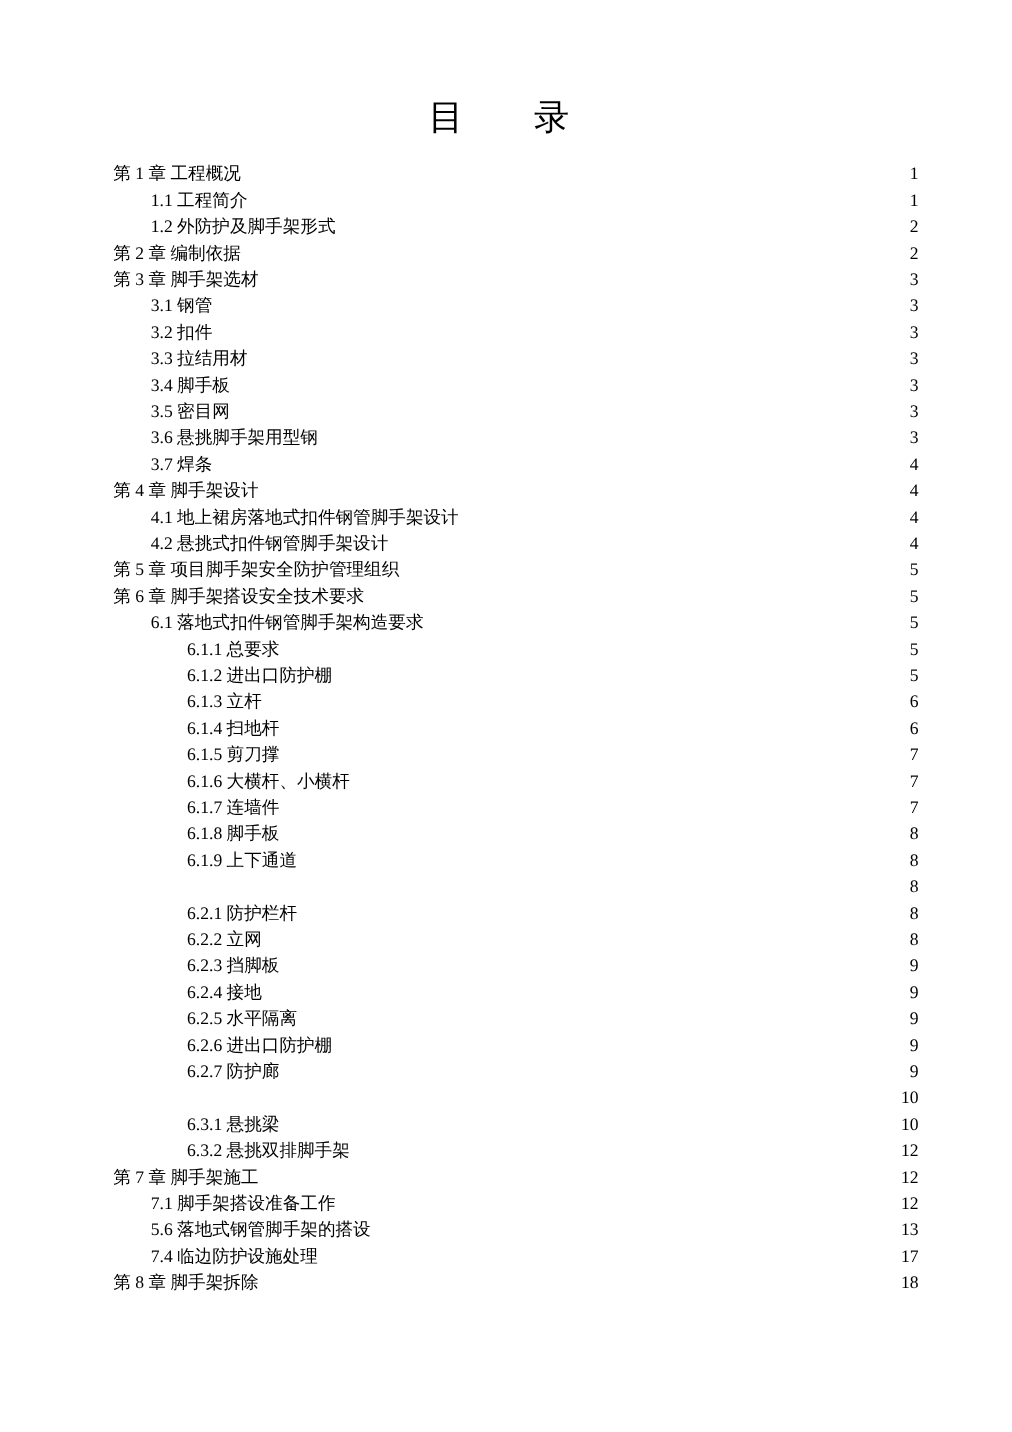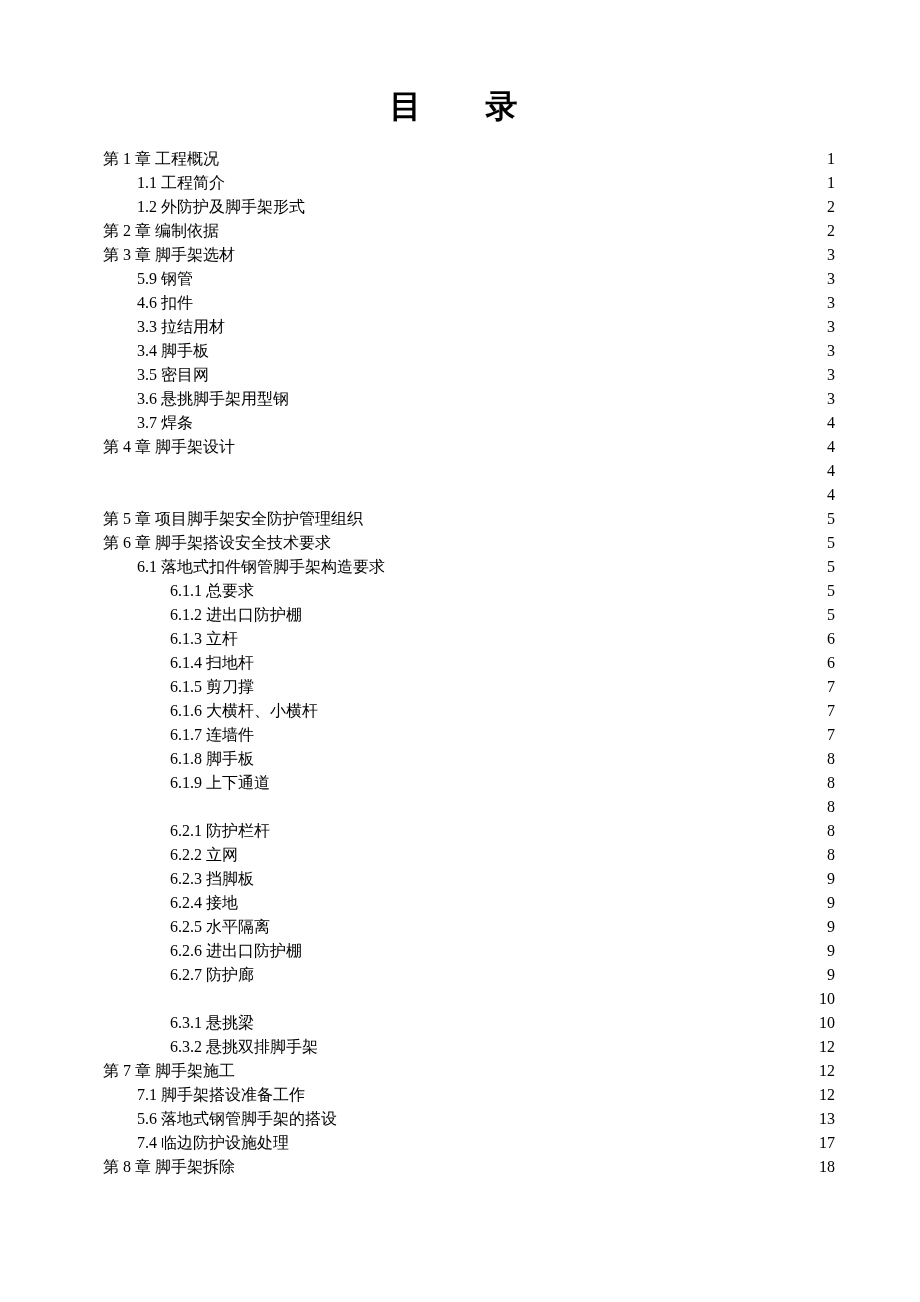--- a/index.html
+++ b/index.html
@@ -10,21 +10,21 @@
     body {
       background: #fff;
       width: 920px;
       height: 1302px;
       font-family: "SimSun", "宋体", serif;
       padding: 85px 85px 0 100px;
     }
     .title {
       text-align: center;
       font-size: 32px;
-      font-weight: bold;
+      font-weight: normal;
       letter-spacing: 28px;
       margin-bottom: 18px;
       font-family: "SimSun", "宋体", serif;
     }
     .toc-entry {
       display: flex;
       align-items: baseline;
       font-size: 16px;
       line-height: 1.5;
       white-space: nowrap;
@@ -83,26 +83,26 @@
       <span class="toc-label">第 2 章  编制依据</span>
       <span class="toc-dots"></span>
       <span class="toc-page">2</span>
     </div>
     <div class="toc-entry level-1">
       <span class="toc-label">第 3 章  脚手架选材</span>
       <span class="toc-dots"></span>
       <span class="toc-page">3</span>
     </div>
     <div class="toc-entry level-2">
-      <span class="toc-label">5.9  钢管</span>
-      <span class="toc-dots"></span>
-      <span class="toc-page">3</span>
-    </div>
-    <div class="toc-entry level-2">
-      <span class="toc-label">4.6  扣件</span>
+      <span class="toc-label">3.1  钢管</span>
+      <span class="toc-dots"></span>
+      <span class="toc-page">3</span>
+    </div>
+    <div class="toc-entry level-2">
+      <span class="toc-label">3.2  扣件</span>
       <span class="toc-dots"></span>
       <span class="toc-page">3</span>
     </div>
     <div class="toc-entry level-2">
       <span class="toc-label">3.3  拉结用材</span>
       <span class="toc-dots"></span>
       <span class="toc-page">3</span>
     </div>
     <div class="toc-entry level-2">
       <span class="toc-label">3.4  脚手板</span>
@@ -123,24 +123,26 @@
       <span class="toc-label">3.7  焊条</span>
       <span class="toc-dots"></span>
       <span class="toc-page">4</span>
     </div>
     <div class="toc-entry level-1">
       <span class="toc-label">第 4 章  脚手架设计</span>
       <span class="toc-dots"></span>
       <span class="toc-page">4</span>
     </div>
     <div class="toc-entry level-2">
-      <span class="toc-dots"></span>
-      <span class="toc-page">4</span>
-    </div>
-    <div class="toc-entry level-2">
+      <span class="toc-label">4.1  地上裙房落地式扣件钢管脚手架设计</span>
+      <span class="toc-dots"></span>
+      <span class="toc-page">4</span>
+    </div>
+    <div class="toc-entry level-2">
+      <span class="toc-label">4.2  悬挑式扣件钢管脚手架设计</span>
       <span class="toc-dots"></span>
       <span class="toc-page">4</span>
     </div>
     <div class="toc-entry level-1">
       <span class="toc-label">第 5 章  项目脚手架安全防护管理组织</span>
       <span class="toc-dots"></span>
       <span class="toc-page">5</span>
     </div>
     <div class="toc-entry level-1">
       <span class="toc-label">第 6 章  脚手架搭设安全技术要求</span>

